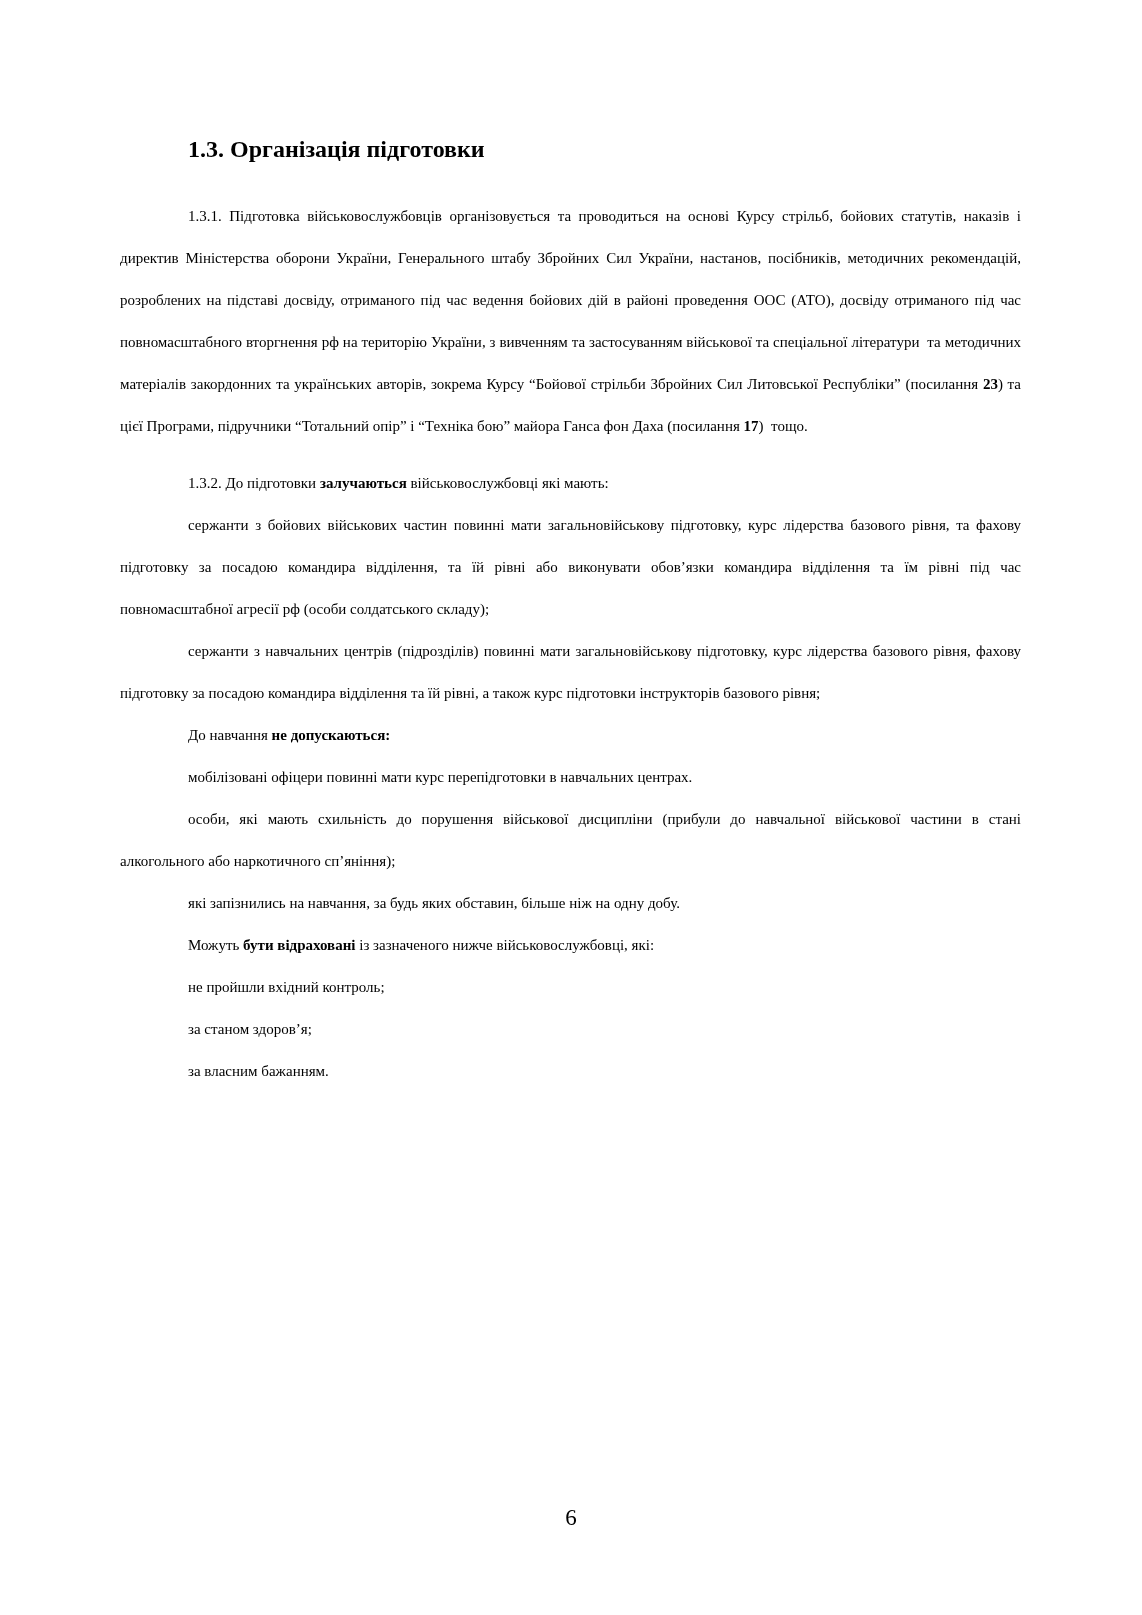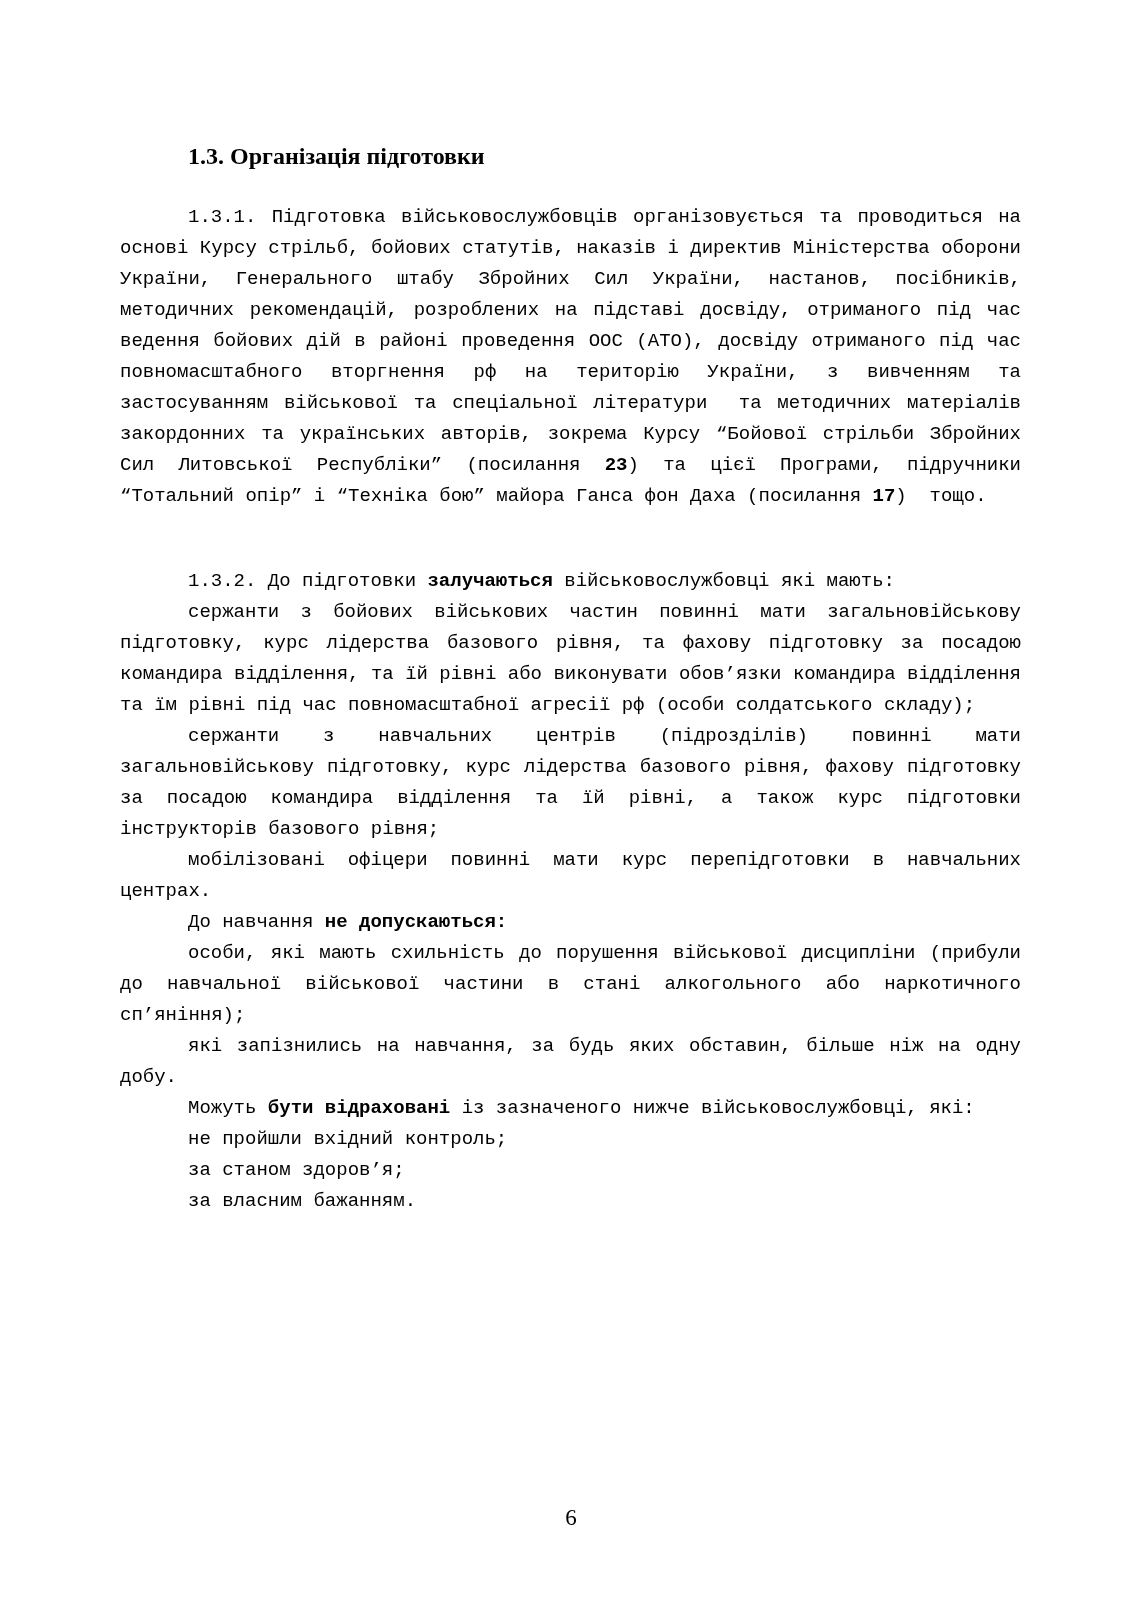--- a/index.html
+++ b/index.html
@@ -20,34 +20,33 @@
     position: absolute;
     left: 120px;
     top: 131px;
     width: 901px;
   }
   .heading {
     font-size: 24px;
     line-height: 29px;
     font-weight: bold;
     text-indent: 68px;
-    margin: 11px 0 31px 0;
+    margin: 4px 0 31px 0;
     white-space: pre-wrap;
   }
   .para {
-    font-size: 19px;
-    line-height: 31px;
+    font-size: 15px;
+    line-height: 42px;
     text-align: justify;
     text-indent: 68px;
     margin: 0;
     white-space: pre-wrap;
-    font-family: Liberation Mono, monospace;
   }
   .para.gap-before {
-    margin-top: 54px;
+    margin-top: 15px;
   }
   .pageno {
     position: absolute;
     left: 0;
     top: 1503px;
     width: 1142px;
     text-align: center;
     font-size: 23px;
     line-height: 29px;
   }
@@ -62,23 +61,23 @@
 
     <p class="para"><span>1.3.1. Підготовка військовослужбовців організовується та проводиться на основі Курсу стрільб, бойових статутів, наказів і директив Міністерства оборони України, Генерального штабу Збройних Сил України, настанов, посібників, методичних рекомендацій, розроблених на підставі досвіду, отриманого під час ведення бойових дій в районі проведення ООС (АТО), досвіду отриманого під час повномасштабного вторгнення рф на територію України, з вивченням та застосуванням військової та спеціальної літератури  та методичних матеріалів закордонних та українських авторів, зокрема Курсу “Бойової стрільби Збройних Сил Литовської Республіки” (посилання </span><b>23</b><span>) та цієї Програми, підручники “Тотальний опір” і “Техніка бою” майора Ганса фон Даха (посилання </span><b>17</b><span>)  тощо.</span></p>
 
     <p class="para gap-before"><span>1.3.2. До підготовки </span><b>залучаються</b><span> військовослужбовці які мають:</span></p>
 
 
     <p class="para"><span>сержанти з бойових військових частин повинні мати загальновійськову підготовку, курс лідерства базового рівня, та фахову підготовку за посадою командира відділення, та їй рівні або виконувати обов’язки командира відділення та їм рівні під час повномасштабної агресії рф (особи солдатського складу);</span></p>
 
     <p class="para"><span>сержанти з навчальних центрів (підрозділів) повинні мати загальновійськову підготовку, курс лідерства базового рівня, фахову підготовку за посадою командира відділення та їй рівні, а також курс підготовки інструкторів базового рівня;</span></p>
 
+    <p class="para"><span>До навчання </span><b>не допускаються:</b></p>
+
     <p class="para"><span>мобілізовані офіцери повинні мати курс перепідготовки в навчальних центрах.</span></p>
-
-    <p class="para"><span>До навчання </span><b>не допускаються:</b></p>
 
     <p class="para"><span>особи, які мають схильність до порушення військової дисципліни (прибули до навчальної військової частини в стані алкогольного або наркотичного сп’яніння);</span></p>
 
 
     <p class="para"><span>які запізнились на навчання, за будь яких обставин, більше ніж на одну добу.</span></p>
 
     <p class="para"><span>Можуть </span><b>бути відраховані</b><span> із зазначеного нижче військовослужбовці, які:</span></p>
 
     <p class="para"><span>не пройшли вхідний контроль;</span></p>
 

